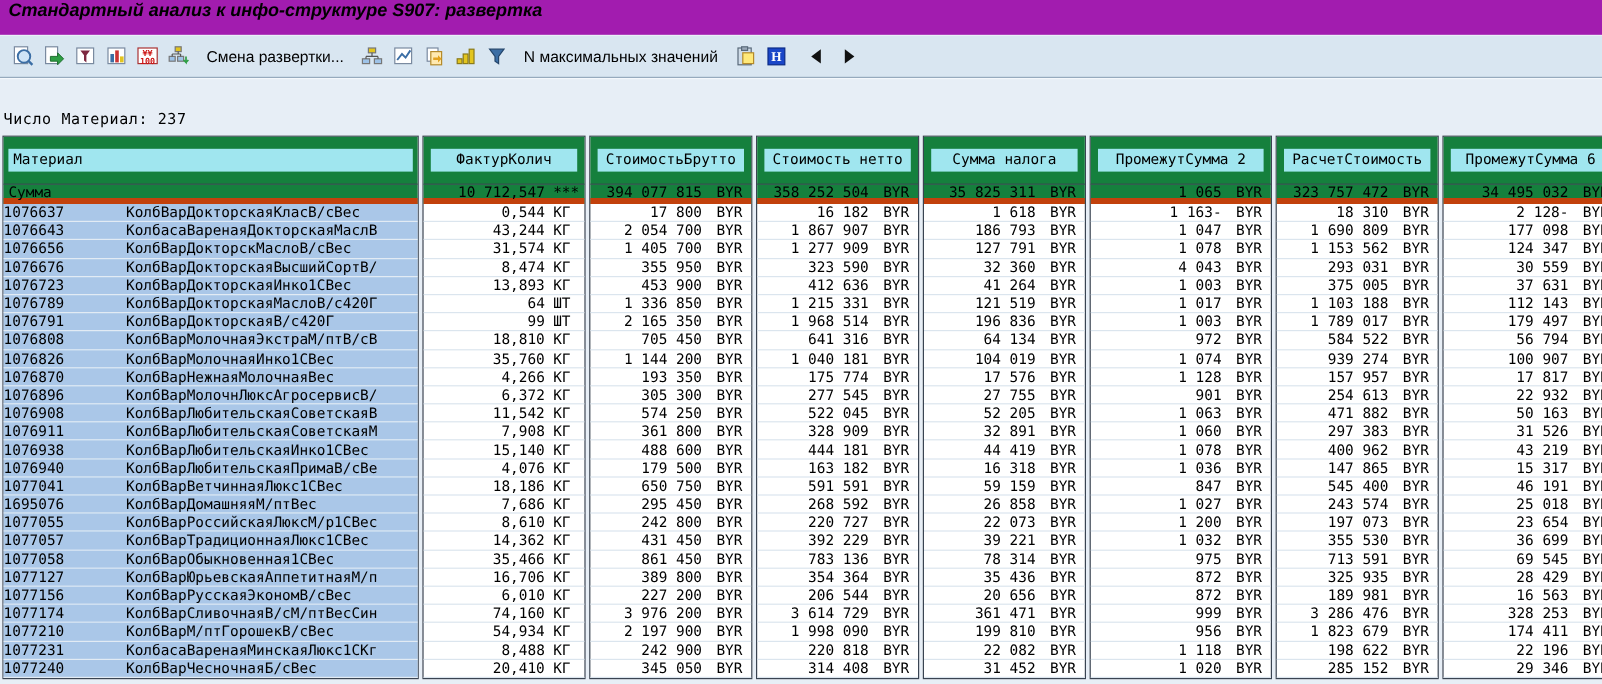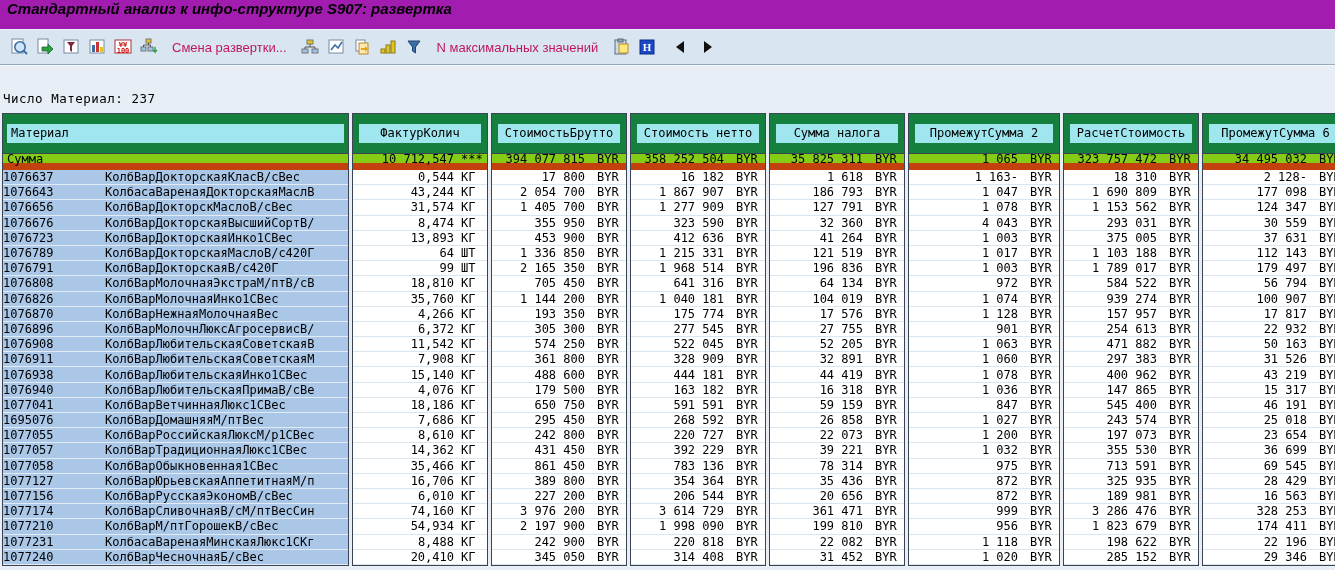--- a/index.html
+++ b/index.html
@@ -27,41 +27,41 @@
     display:flex; align-items:center; padding:0 6px;
     border-bottom:1px solid #96aabd;
     box-shadow:0 1px 0 #f4f8fc;
   }
   .tbtn {
     width:26px; height:24px; display:flex; align-items:center; justify-content:center;
     cursor:pointer; flex:0 0 auto;
   }
   .tbtn svg { width:18px; height:18px; display:block; }
   .tlabel {
-    font-family:"Liberation Sans", sans-serif; font-size:13px; color:#be185d;
+    font-family:"Liberation Sans", sans-serif; font-size:13px; color:#000000;
     padding:0 10px; white-space:nowrap; cursor:pointer;
   }
   .tsp { width:8px; flex:0 0 auto; }
   
   .infoline { margin:26px 0 0 3px; font-size:12.5px; letter-spacing:0.5px; }
   
   .grid { display:flex; gap:3px; margin:7px 0 0 2px; align-items:flex-start; }
   .col { border:1px solid #3a4452; background:#fff; flex:0 0 auto; }
   .hdr {
     height:40px; background:#15803d; border-bottom:1px solid #3a4452;
     display:flex; align-items:center;
   }
   .chip {
     background:#a0e6ef; height:19px; line-height:19px; font-size:12px;
     white-space:nowrap; overflow:hidden;
   }
   .chip.center { flex:1; margin:0 6px; text-align:center; }
   .chip.left  { flex:1; margin:0 4px; text-align:left; padding-left:4px; }
   .sumrow {
-    height:16px; background:#84cc16; border-bottom:7px solid #c2410c;
+    height:16px; background:#15803d; border-bottom:5px solid #c2410c;
     display:flex; align-items:center; white-space:nowrap;
   }
   .cell {
     height:15.2px; display:flex; align-items:center;
     border-bottom:1px solid #dbe5ee; white-space:nowrap; overflow:hidden;
   }
   .cell.mat { background:#aac7e8; border-bottom:1px solid #e2ebf4; }
   .code { width:102px; padding-left:0; flex:0 0 auto; }
   .mname { flex:1; overflow:hidden; }
   .val { flex:1; text-align:right; }

